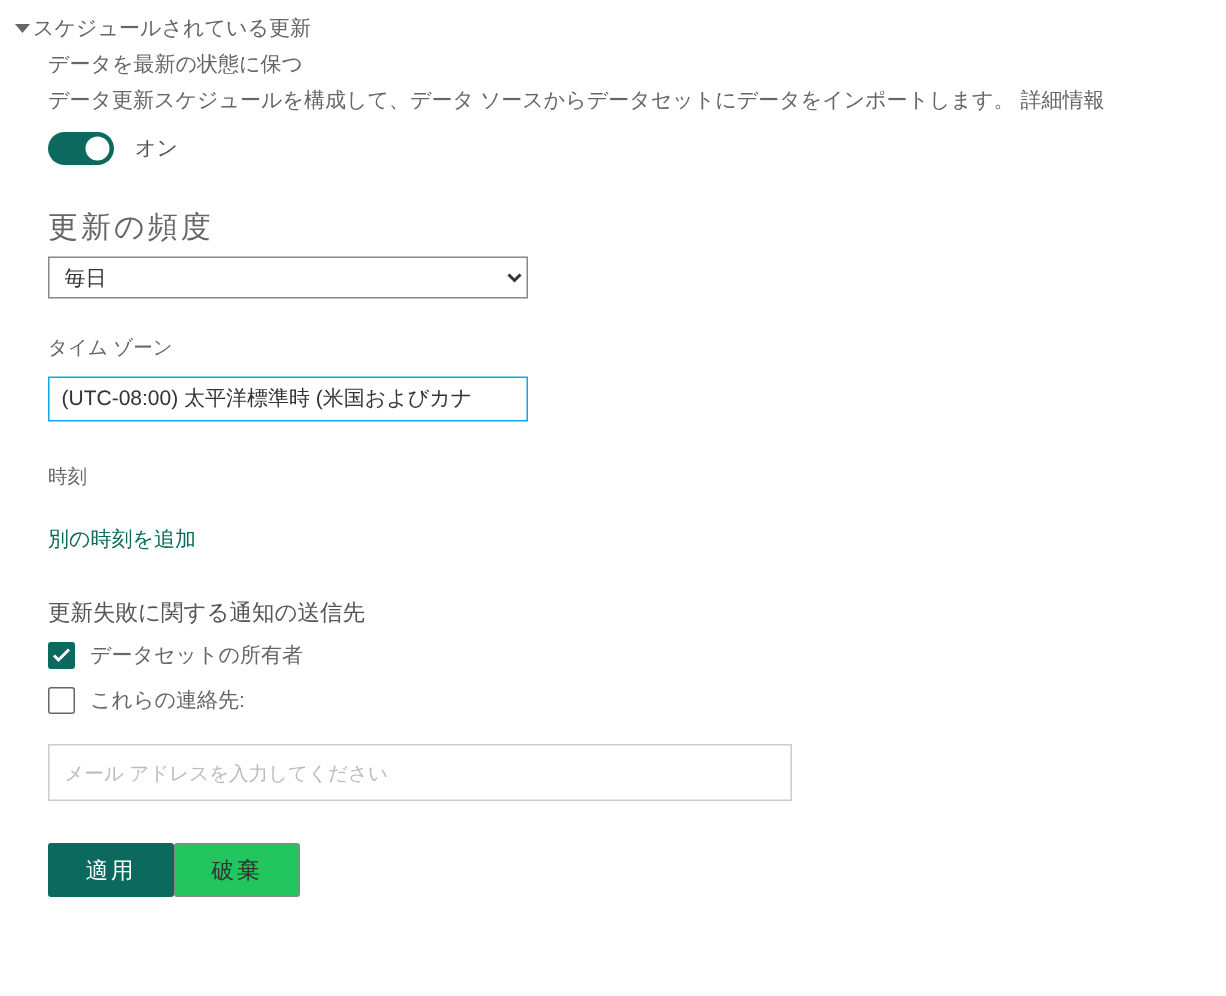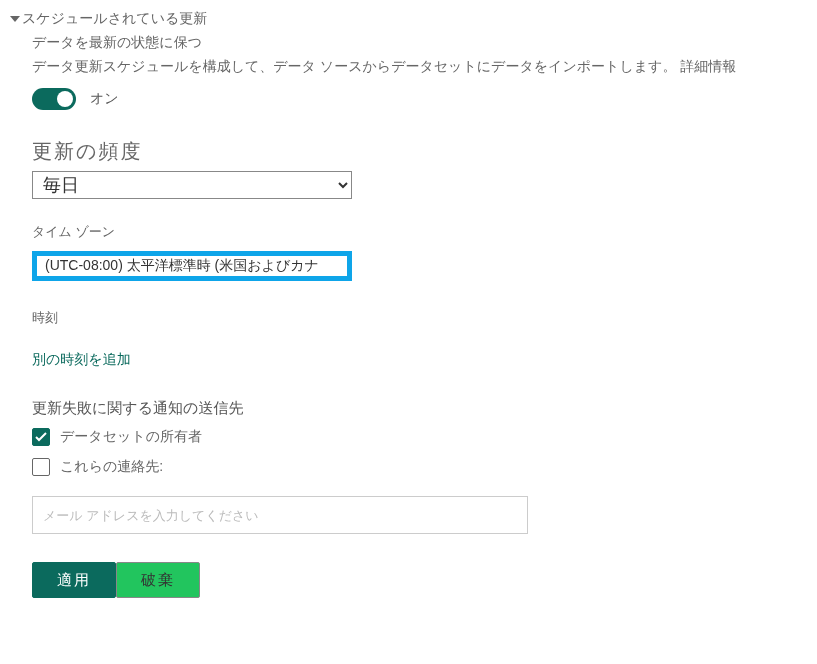--- a/index.html
+++ b/index.html
@@ -75,35 +75,35 @@
       font-size: 20px;
       color: #666;
       font-weight: 400;
       margin-bottom: 6px;
       letter-spacing: 2px;
     }
     .select {
       width: 320px;
       height: 28px;
       border: 1px solid #888;
-      font-size: 18px;
+      font-size: 14px;
       padding: 2px 6px;
       color: #333;
       background: #fff;
       margin-bottom: 24px;
     }
     .field-label {
       color: #666;
       font-size: 13px;
       margin-bottom: 10px;
     }
     .tz-box {
       width: 320px;
       height: 30px;
-      border: 5px solid #0ea5e9;
+      border: 1px solid #0ea5e9;
       padding: 4px 8px;
       font-size: 14px;
       color: #333;
       display: flex;
       align-items: center;
       overflow: hidden;
       white-space: nowrap;
       margin-bottom: 28px;
       cursor: pointer;
     }

